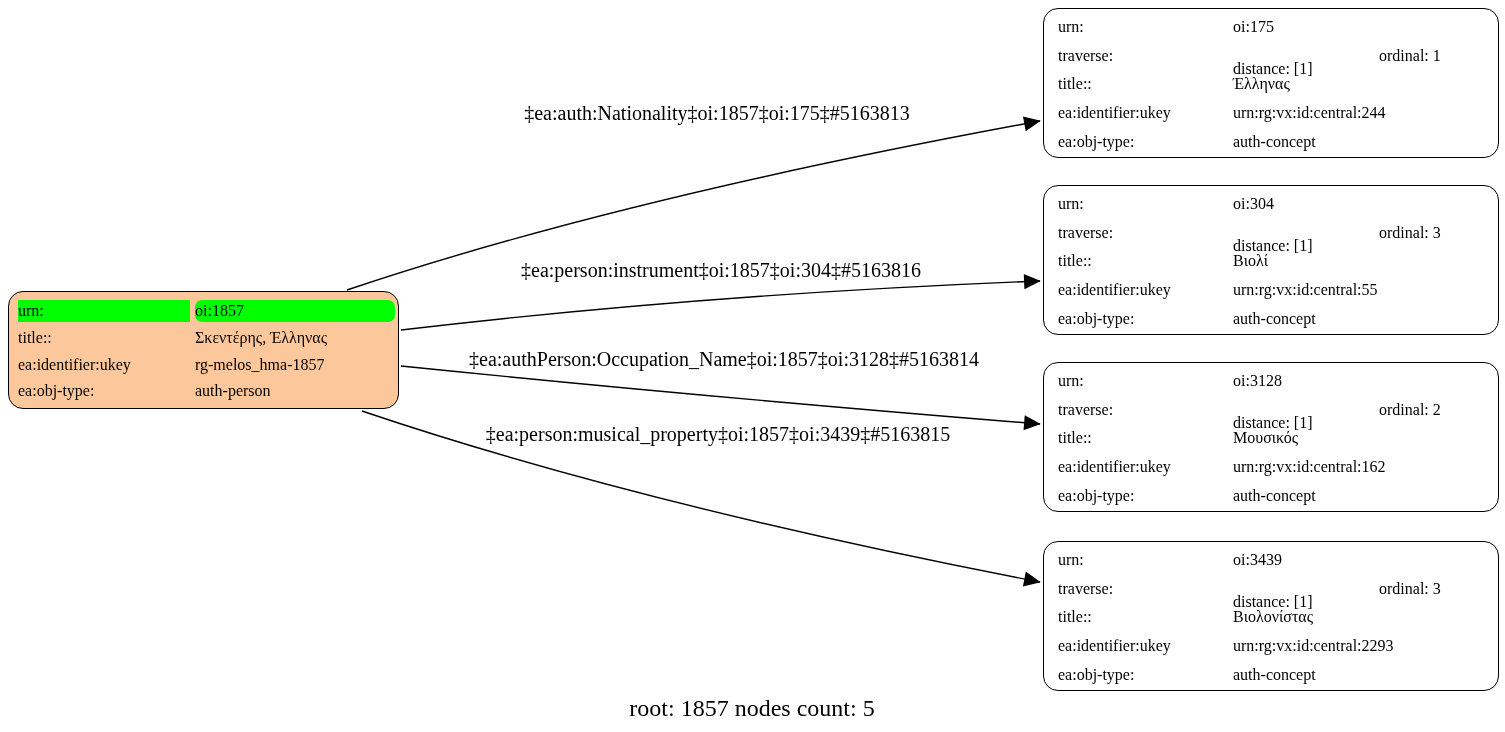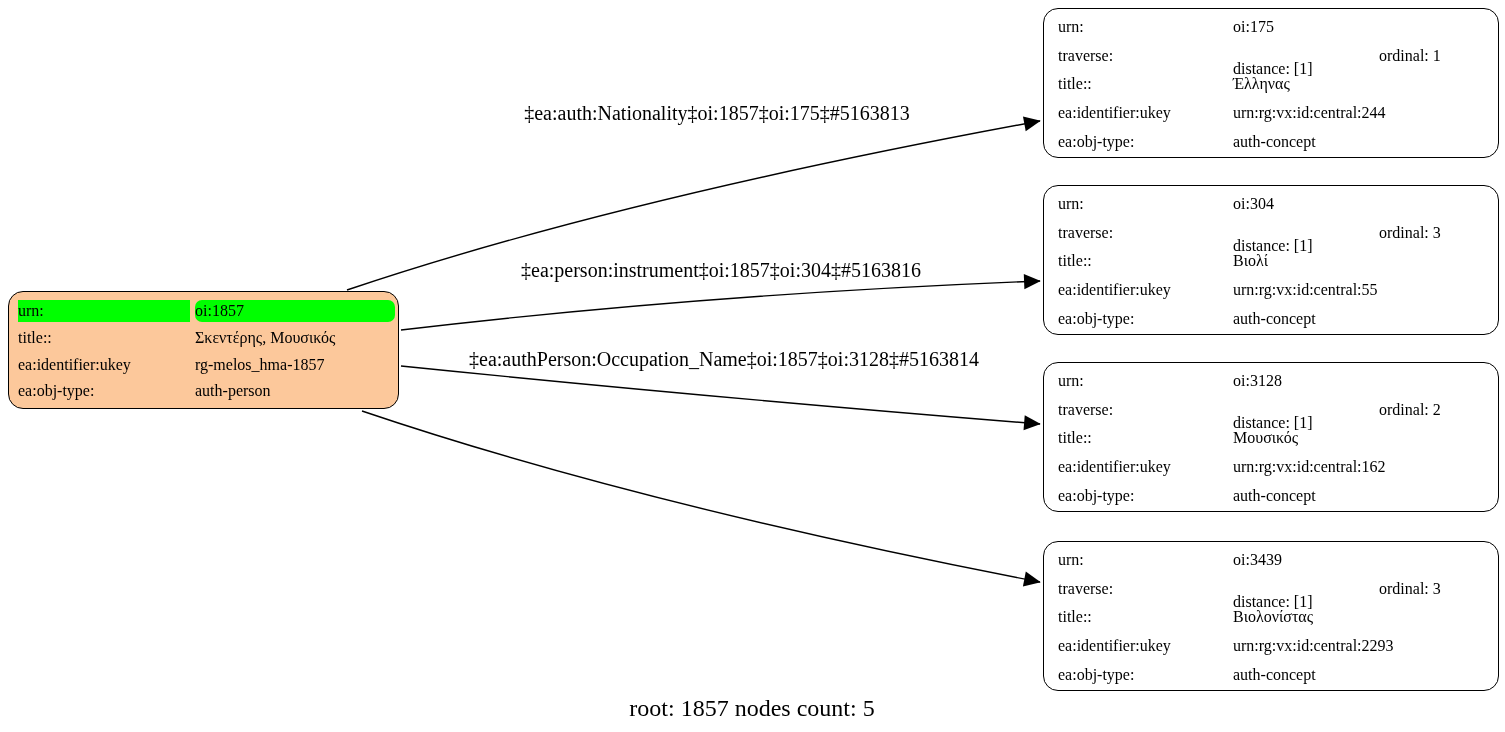--- a/index.html
+++ b/index.html
@@ -51,29 +51,30 @@
     </defs>
     <path class="edge" d="M347,290 Q620,198 1040,121" marker-end="url(#arrow)"></path>
     <path class="edge" d="M401,330 Q705,294 1040,281" marker-end="url(#arrow)"></path>
     <path class="edge" d="M401,366 Q705,397 1040,424" marker-end="url(#arrow)"></path>
     <path class="edge" d="M362,411 Q640,505 1040,582" marker-end="url(#arrow)"></path>
   </svg>
 
   <div class="elabel" style="left:717px; top:102px;">‡ea:auth:Nationality‡oi:1857‡oi:175‡#5163813</div>
   <div class="elabel" style="left:721px; top:259px;">‡ea:person:instrument‡oi:1857‡oi:304‡#5163816</div>
   <div class="elabel" style="left:724px; top:348px;text-align:center;">‡ea:authPerson:Occupation_Name‡oi:1857‡oi:3128‡#5163814</div>
+  <div class="elabel" style="left:718px; top:423px;">‡ea:person:musical_property‡oi:1857‡oi:3439‡#5163815</div>
 
   <div class="gnode root">
     <div class="row">
       <span class="cell k hl">urn:</span>
       <span class="cell v hl">oi:1857</span>
     </div>
     <div class="row">
       <span class="cell k">title::</span>
-      <span class="cell v">Σκεντέρης, Μουσικός</span>
+      <span class="cell v">Σκεντέρης, Έλληνας</span>
     </div>
     <div class="row">
       <span class="cell k">ea:identifier:ukey</span>
       <span class="cell v">rg-melos_hma-1857</span>
     </div>
     <div class="row">
       <span class="cell k">ea:obj-type:</span>
       <span class="cell v">auth-person</span>
     </div>
   </div>

